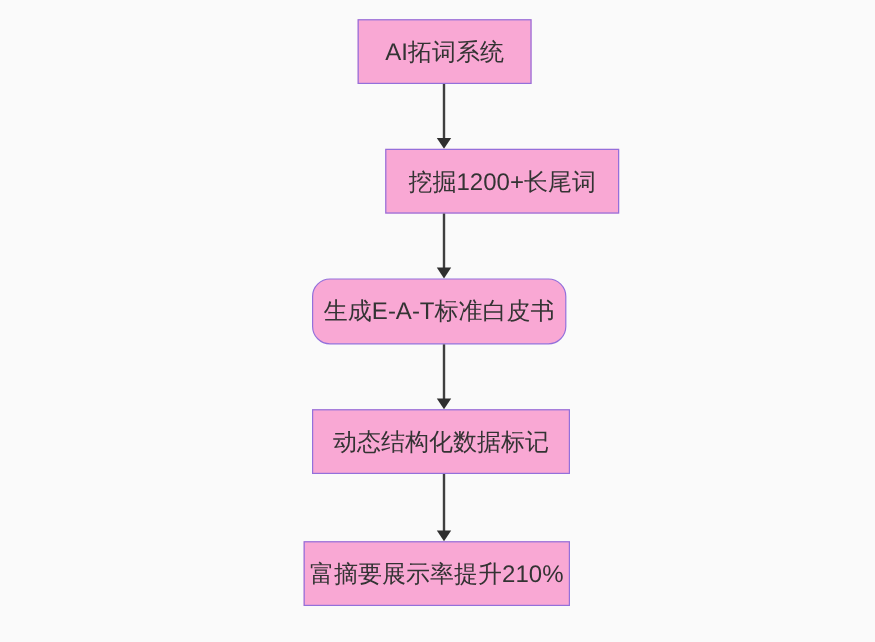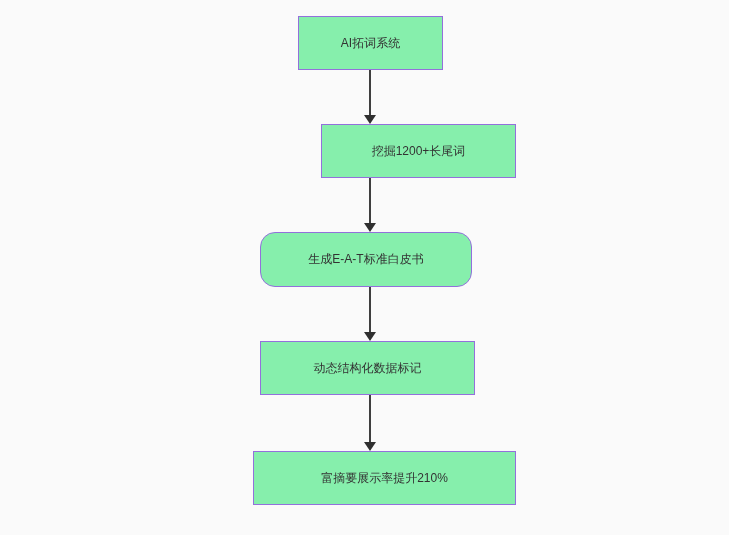--- a/index.html
+++ b/index.html
@@ -10,35 +10,35 @@
     position: relative;
     width: 729px;
     height: 535px;
     background: #fafafa;
     font-family: "Liberation Sans", sans-serif;
     overflow: hidden;
   }
   .node {
     position: absolute;
     box-sizing: border-box;
-    background: #86efac;
+    background: #f9a8d4;
     border: 1.5px solid #9370db;
     display: flex;
     align-items: center;
     justify-content: center;
-    font-size: 12px;
+    font-size: 20px;
     color: #333333;
     text-align: center;
     white-space: nowrap;
   }
   .node-0 { left: 298px; top: 16px;  width: 145px; height: 54px; }
   .node-1 { left: 273px; top: 124px; width: 195px; height: 54px; margin-left: 48px; }
   .node-2 { left: 260px; top: 232px; width: 212px; height: 55px; border-radius: 15px; }
   .node-3 { left: 260px; top: 341px; width: 215px; height: 54px; }
-  .node-4 { left: 253px; top: 451px; width: 263px; height: 54px; }
+  .node-4 { left: 253px; top: 451px; width: 222px; height: 54px; }
 
   .edge {
     position: absolute;
     left: 363px;
     width: 14px;
   }
   .edge-0 { top: 70px;  height: 54px; }
   .edge-1 { top: 178px; height: 54px; }
   .edge-2 { top: 287px; height: 54px; }
   .edge-3 { top: 395px; height: 56px; }

